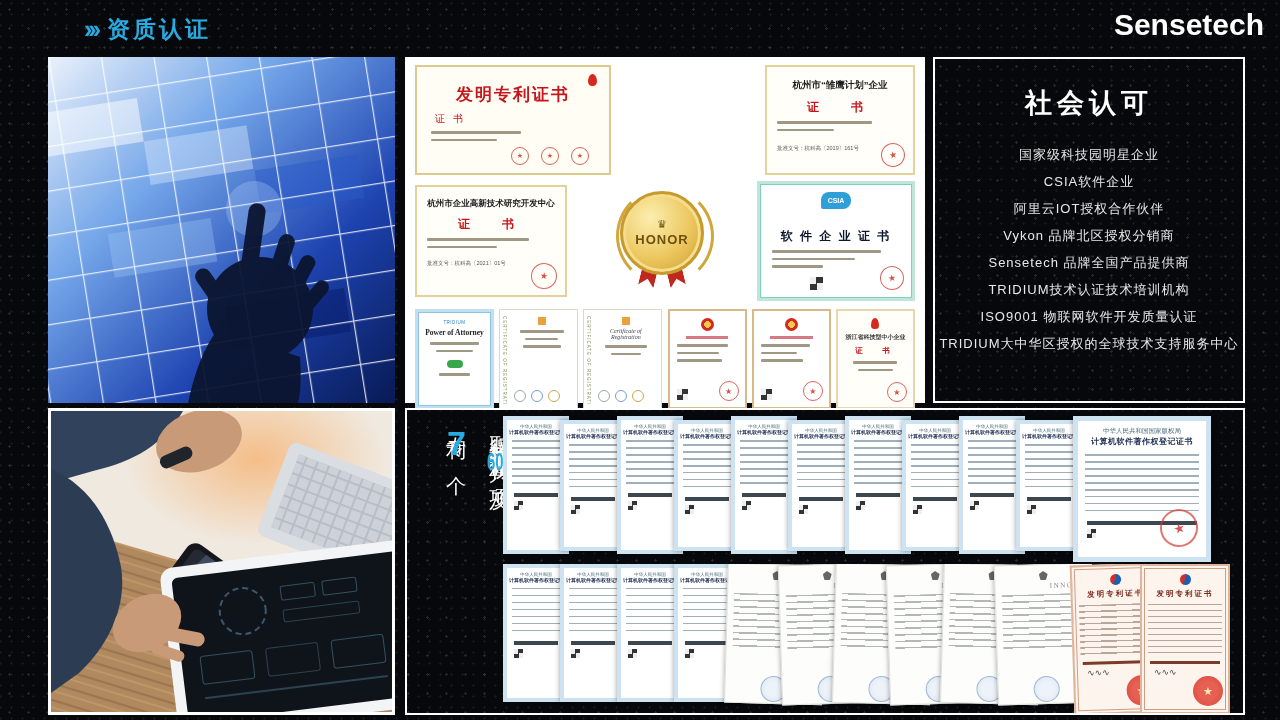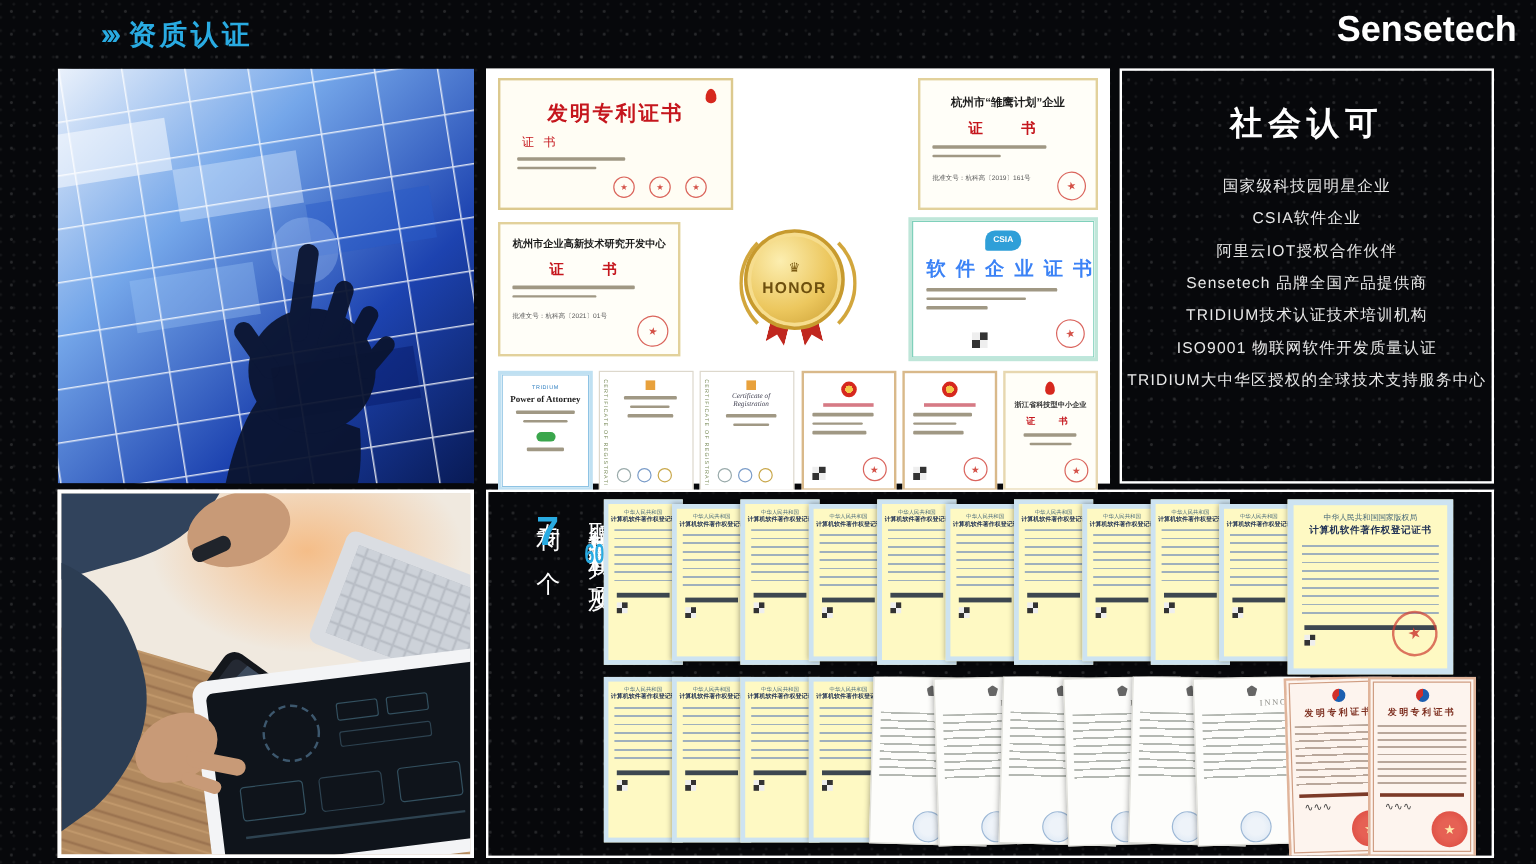--- a/index.html
+++ b/index.html
@@ -79,21 +79,21 @@
          background:radial-gradient(circle at 35% 30%,#fceeb0,#ecc75e 55%,#c79a2e);
          border:3px solid #c79a2e;box-shadow:inset 0 0 0 3px #f6dd8e;
          display:flex;flex-direction:column;align-items:center;justify-content:center;}
   .medal .crown{color:#7a5a12;font-size:11px;line-height:1;}
   .medal .mt{color:#6d4f0e;font-weight:bold;font-size:13px;letter-spacing:1px;margin-top:2px;}
   
   .cs{width:158px;height:120px;background:#fff;border:3px solid #bfe6d9;box-shadow:inset 0 0 0 1px #7fd0bb;
       padding:8px 12px 6px;}
   .cs-logo{width:30px;height:17px;background:#2f9fd8;border-radius:8px 8px 8px 2px;color:#fff;font-size:7px;
            font-weight:bold;display:flex;align-items:center;justify-content:center;margin:0 auto;}
-  .cs-t{font-size:16px;font-weight:bold;text-align:center;margin-top:5px;letter-spacing:2px;color:#3b82f6;white-space:nowrap;}
+  .cs-t{font-size:12px;font-weight:bold;text-align:center;margin-top:19px;letter-spacing:2px;color:#0f172a;white-space:nowrap;}
   .qr{background:conic-gradient(#333 25%,#eee 0 50%,#333 0 75%,#eee 0);image-rendering:pixelated;}
   .cs .qr{width:13px;height:13px;position:absolute;left:50px;bottom:8px;}
   .cs .seal{width:22px;height:22px;right:8px;bottom:8px;font-size:9px;transform:rotate(-10deg);}
   
   .sc{width:79px;height:100px;background:#fff;}
   .poa{border:3px solid #bfe0f2;box-shadow:inset 0 0 0 1px #8ec3e4;padding:8px 6px;}
   .poa-brand{font-size:4.5px;color:#2f7fc1;text-align:center;letter-spacing:.5px;}
   .poa-t{font-family:"Liberation Serif","DejaVu Serif",serif;font-size:7.5px;font-weight:bold;
          text-align:center;color:#222;margin-top:3px;}
   .cap{width:16px;height:8px;border-radius:4px;background:#3aa64c;margin:8px auto 0;}
@@ -121,21 +121,21 @@
   
   .vtext{position:absolute;left:30px;top:10px;bottom:4px;display:flex;flex-direction:row;gap:12px;}
   .vcol{writing-mode:vertical-rl;text-orientation:upright;color:#fff;font-size:20px;letter-spacing:3px;line-height:1.1;}
   .vcol .hl{color:#29abe2;font-weight:bold;text-combine-upright:all;font-size:23px;}
   .vcol .hl.big{font-size:34px;}
   .strip{position:absolute;left:96px;display:flex;align-items:flex-start;overflow:hidden;width:736px;}
   .strip1{top:6px;height:147px;}
   .strip2{top:154px;height:149px;}
   .strip > :first-child{margin-left:0 !important;}
   .cert-thumb{flex:0 0 auto;position:relative;box-shadow:0 0 5px rgba(0,0,0,.4);box-sizing:border-box;}
-  .copyright{width:66px;height:138px;background:#fef9c3;border:4px solid #cde3f1;margin-left:-9px;padding:2px;}
+  .copyright{width:66px;height:138px;background:#ffffff;border:4px solid #cde3f1;margin-left:-9px;padding:2px;}
   .strip1 .copyright:nth-child(even){height:131px;margin-top:4px;}
   .cc-country{font-size:4.5px;text-align:center;color:#467;margin-top:2px;white-space:nowrap;overflow:hidden;}
   .cc-title{font-size:5px;font-weight:bold;text-align:center;color:#235;white-space:nowrap;overflow:hidden;}
   .cc-lines{height:48px;margin:5px 3px 0;background:repeating-linear-gradient(180deg,#9fb0bc 0 1.5px,transparent 1.5px 7px);}
   .cc-bar{height:4px;margin:5px 5px 0;background:#3d4750;}
   .cc-qr{width:9px;height:9px;margin:4px 0 0 5px;background:conic-gradient(#333 25%,#eee 0 50%,#333 0 75%,#eee 0);}
   .copyright.large{width:138px;height:146px;border-width:5px;margin-left:-9px;padding:4px;}
   .copyright.large .cc-country{font-size:6.5px;}
   .copyright.large .cc-title{font-size:8px;letter-spacing:.5px;}
   .copyright.large .cc-lines{height:62px;margin-top:7px;}
@@ -322,20 +322,21 @@
       </div>
     </div>
   </div>
 
   <div class="social">
     <div class="social-title">社会认可</div>
     <ul class="social-list">
         <li>国家级科技园明星企业</li>
         <li>CSIA软件企业</li>
         <li>阿里云IOT授权合作伙伴</li>
+        <li>Vykon 品牌北区授权分销商</li>
         <li>Sensetech 品牌全国产品提供商</li>
         <li>TRIDIUM技术认证技术培训机构</li>
         <li>ISO9001 物联网软件开发质量认证</li>
         <li>TRIDIUM大中华区授权的全球技术支持服务中心</li>
       </ul>
   </div>
 
   <div class="photo2">
     <svg width="341" height="301" viewBox="0 0 341 301">
       <defs>

